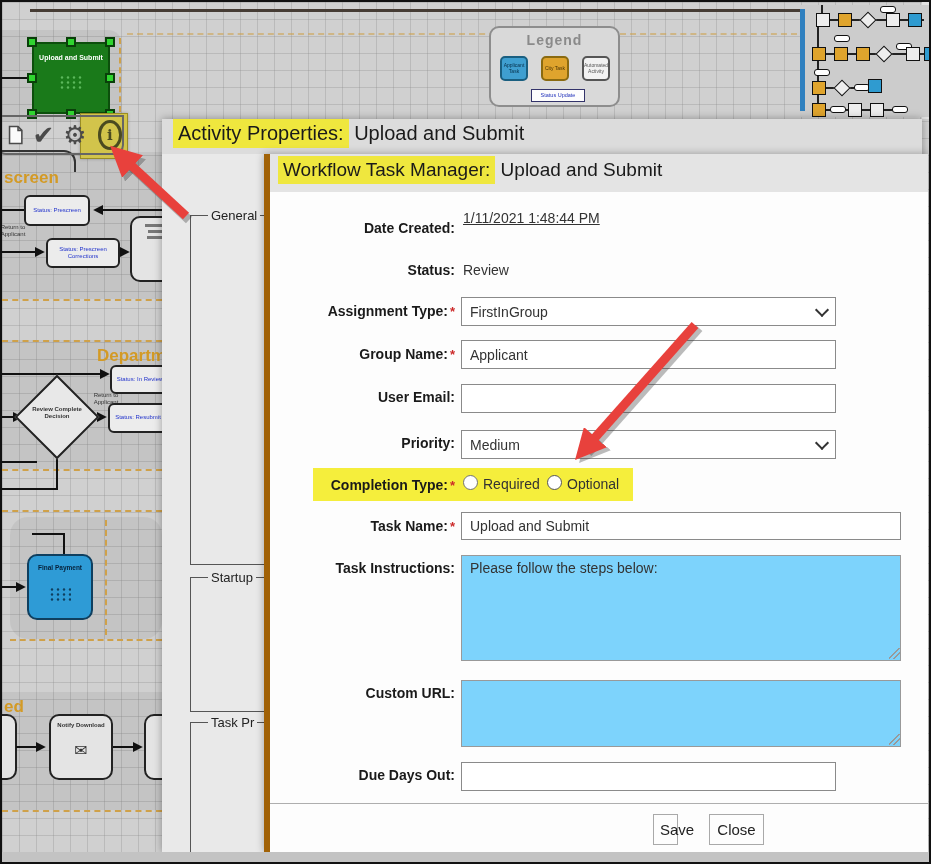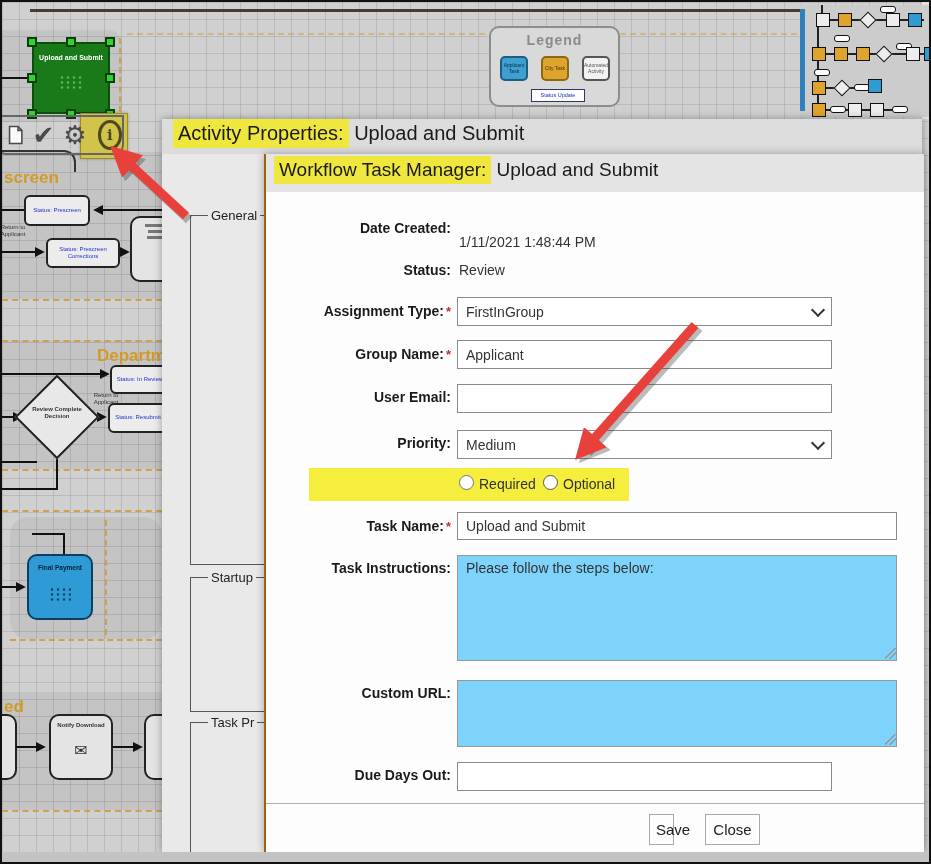--- a/index.html
+++ b/index.html
@@ -47,21 +47,21 @@
   .dg-diamond{background:#e8e8e8;border:2px solid #222;transform:rotate(45deg);box-sizing:border-box;}
   .dg-node-blue{background:#2e9bd6;border:2px solid #0f3f5f;border-radius:10px;color:#06213a;
     font-size:6.5px;font-weight:bold;text-align:center;padding-top:8px;box-sizing:border-box;}
   
   .dlg-ap{background:#e9e9e9;box-shadow:0 0 8px rgba(0,0,0,.35);overflow:hidden;}
   .dlg-ap-header{background:#dcdcdc;padding-left:36px;}
   .dlg-title{font-size:20px;color:#1a1a1a;white-space:nowrap;}
   .hl-yellow{background:#efe73e;padding:3px 5px 4px 5px;}
   .groupbox{border:1px solid #555;}
   .groupbox-label{background:#e9e9e9;font-size:13px;color:#222;padding:0 3px;white-space:nowrap;}
-  .dlg-wtm{background:#fdfdfd;border-left:2px solid #a16207;box-shadow:0 0 8px rgba(0,0,0,.3);overflow:hidden;}
+  .dlg-wtm{background:#fdfdfd;border-left:6px solid #a16207;box-shadow:0 0 8px rgba(0,0,0,.3);overflow:hidden;}
   .dlg-wtm-header{background:#e4e4e4;}
   .frm-label{font-size:14px;font-weight:bold;color:#1a1a1a;text-align:right;white-space:nowrap;}
   .req{color:#cc2a2a;font-size:13px;margin-left:2px;font-weight:bold;}
   .frm-value{font-size:14px;color:#333;}
   .frm-input{border:1px solid #8a8a8a;background:#fff;font-family:"Liberation Sans",sans-serif;
     font-size:14px;color:#333;padding:0 8px;box-sizing:border-box;}
   .frm-select{border:1px solid #8a8a8a;background:#fff;font-size:14px;color:#333;display:flex;
     align-items:center;padding:0 8px;box-sizing:border-box;}
   .chev{width:8px;height:8px;border-right:2px solid #333;border-bottom:2px solid #333;transform:rotate(45deg);margin-left:auto;margin-top:-4px;}
   .frm-ta{border:1px solid #999;background:#7dd3fc;font-family:"Liberation Sans",sans-serif;font-size:14px;
@@ -237,21 +237,21 @@
 
   <div class="abs dlg-wtm" style="left:262px;top:152px;width:658px;height:698px;z-index:6;">
     <div class="abs dlg-wtm-header" style="left:0;top:0;width:658px;height:38px;">
       <div class="dlg-title" style="position:absolute;left:8px;top:5px;font-size:19px;">
         <span class="hl-yellow">Workflow Task Manager:</span>
         <span>Upload and Submit</span>
       </div>
     </div>
 
     <div class="abs frm-label" style="left:0;top:66px;width:185px;">Date Created:</div>
-    <div class="abs frm-value" style="left:193px;top:80px;">1/11/2021 1:48:44 PM</div>
+    <div class="abs frm-value" style="left:193px;top:56px;text-decoration:underline;">1/11/2021 1:48:44 PM</div>
 
     <div class="abs frm-label" style="left:0;top:108px;width:185px;">Status:</div>
     <div class="abs frm-value" style="left:193px;top:108px;">Review</div>
 
     <div class="abs" style="left:0;top:148px;width:185px;text-align:right;">
       <span class="frm-label">Assignment Type:</span><span class="req">*</span>
     </div>
     <div class="abs frm-select" style="left:191px;top:143px;width:375px;height:29px;">
       <span>FirstInGroup</span>
       <span class="chev"></span>
@@ -265,20 +265,23 @@
     <div class="abs frm-label" style="left:0;top:235px;width:185px;">User Email:</div>
     <input class="abs frm-input" style="left: 191px; top: 230px; width: 375px; height: 29px;" value="">
 
     <div class="abs frm-label" style="left:0;top:281px;width:185px;">Priority:</div>
     <div class="abs frm-select" style="left:191px;top:276px;width:375px;height:29px;">
       <span>Medium</span>
       <span class="chev"></span>
     </div>
 
     <div class="abs cmp-hl" style="left:43px;top:314px;width:320px;height:33px;"></div>
+    <div class="abs" style="left:0;top:322px;width:185px;text-align:right;">
+      <span class="frm-label">Completion Type:</span><span class="req">*</span>
+    </div>
     <span class="abs radio" style="left:193px;top:321px;"></span>
     <span class="abs frm-value" style="left:213px;top:322px;">Required</span>
     <span class="abs radio sel" style="left:277px;top:321px;"><span class="radio-dot"></span></span>
     <span class="abs frm-value" style="left:297px;top:322px;">Optional</span>
 
     <div class="abs" style="left:0;top:363px;width:185px;text-align:right;">
       <span class="frm-label">Task Name:</span><span class="req">*</span>
     </div>
     <input class="abs frm-input" style="left: 191px; top: 358px; width: 440px; height: 28px;" value="Upload and Submit">
 

